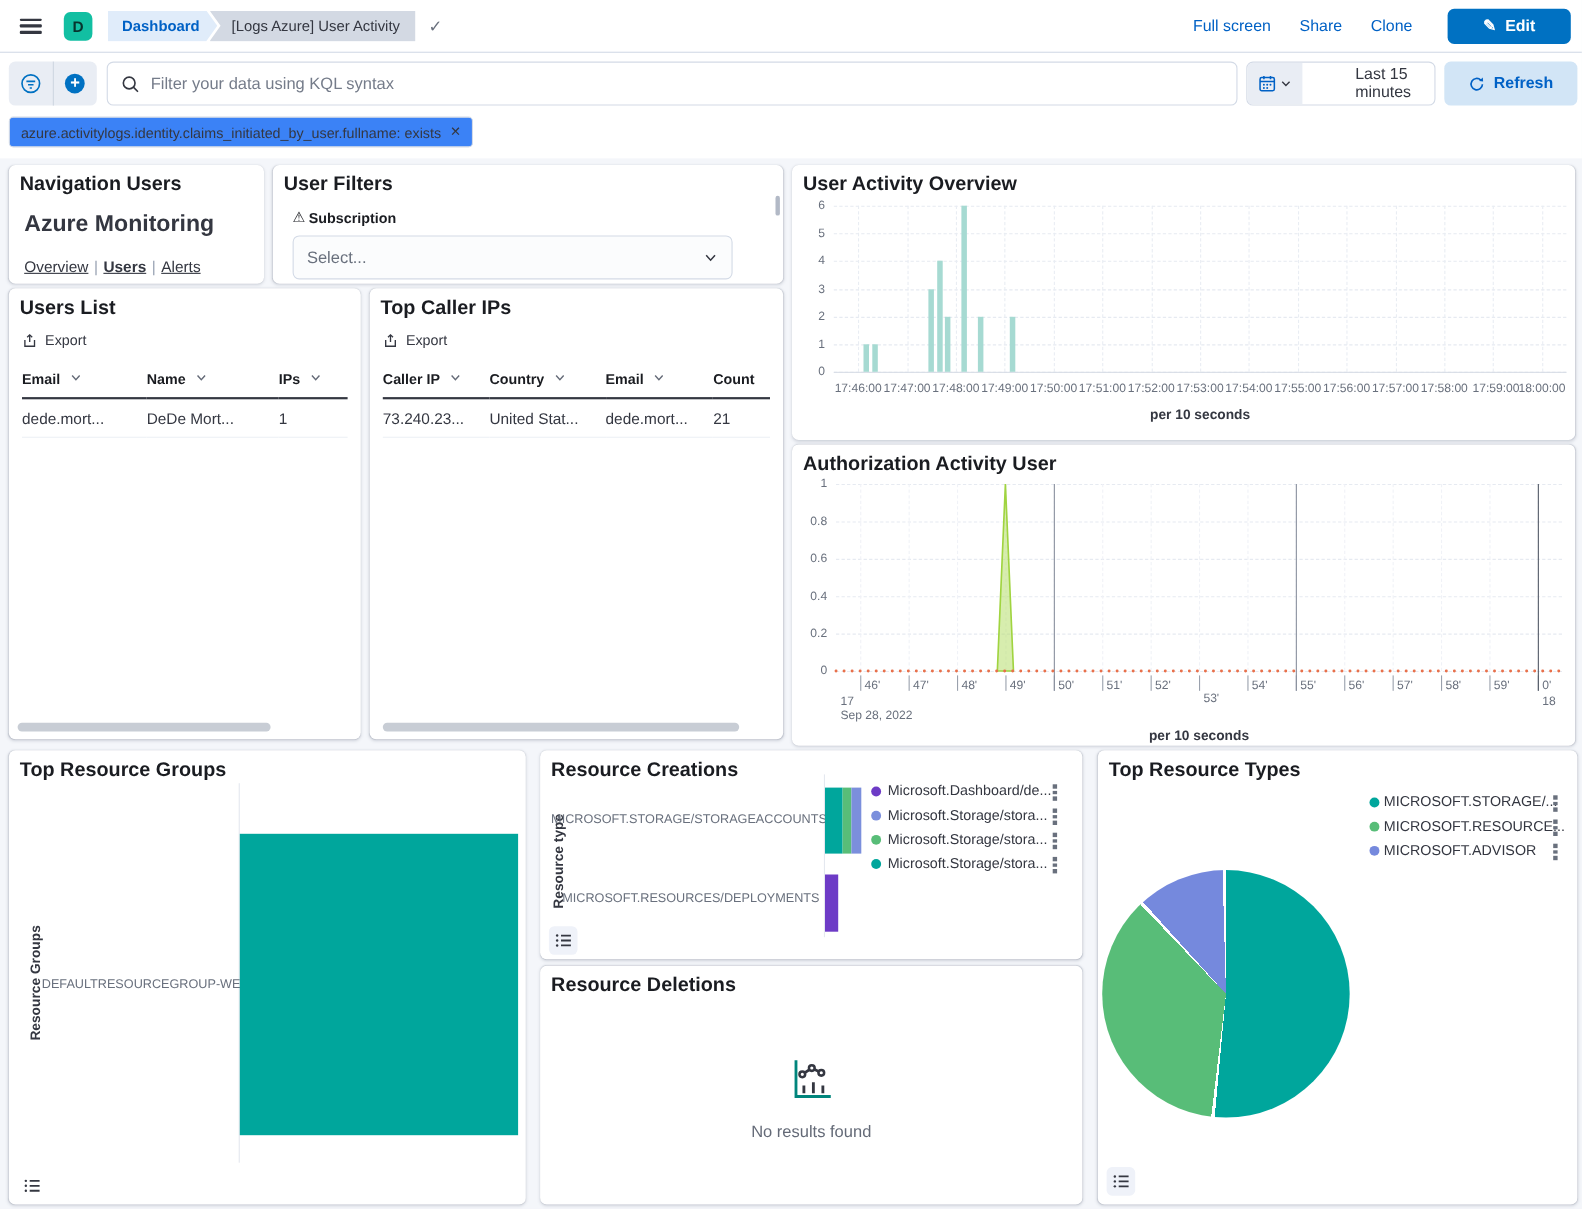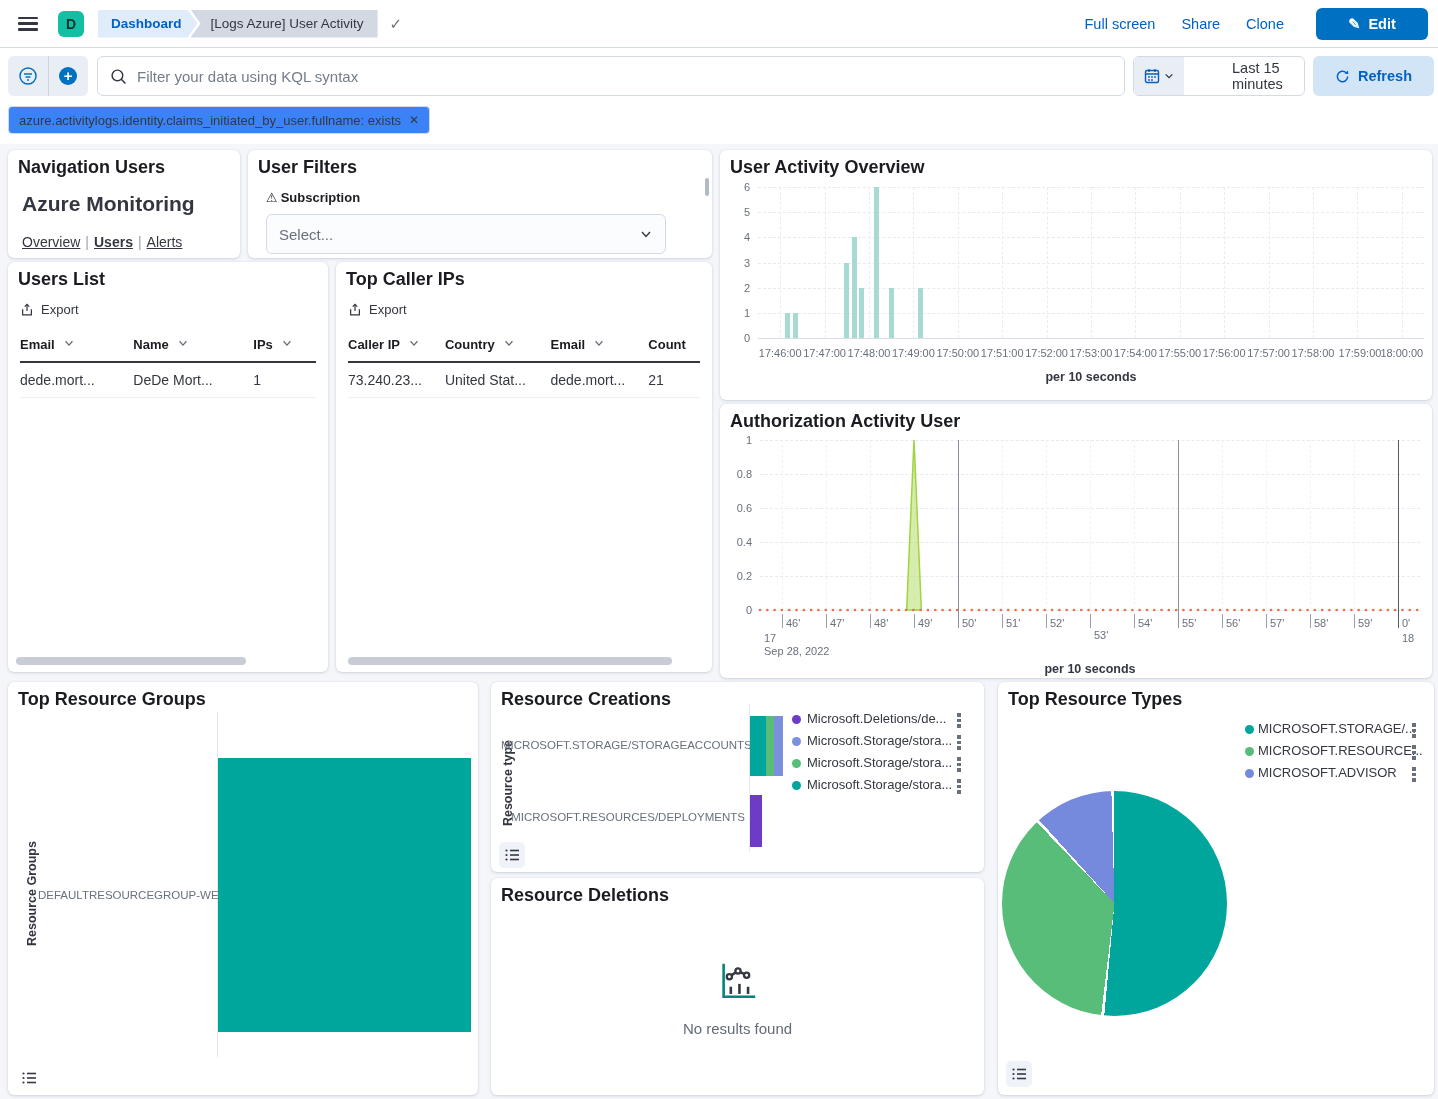--- a/index.html
+++ b/index.html
@@ -450,21 +450,21 @@
   <div class="chart-area" id="chart-rc">
       <div style="position:absolute;left:258px;top:22px;width:1px;height:148px;background:#e4e8ef;"></div>
       <div class="axis-title-y" style="left:-38px;top:94px;width:110px;text-align:center;">Resource type</div>
       <div class="cat-label" style="left:10px;top:57px;width:244px;">MICROSOFT.STORAGE/STORAGEACCOUNTS</div>
       <div style="position:absolute;left:259px;top:34px;width:16px;height:60px;background:#00a69c;"></div>
       <div style="position:absolute;left:275px;top:34px;width:8px;height:60px;background:#58bd78;"></div>
       <div style="position:absolute;left:283px;top:34px;width:8.8px;height:60px;background:#7b8fdc;"></div>
       <div class="cat-label" style="left:10px;top:129px;width:244px;">MICROSOFT.RESOURCES/DEPLOYMENTS</div>
       <div style="position:absolute;left:259px;top:113px;width:12px;height:52px;background:#6d3bc6;"></div>
       <div class="legend-dot" style="left:301px;top:32.5px;background:#6d3bc6;"></div>
-      <div class="legend-text" style="left:316px;top:29px;">Microsoft.Deletions/de...</div>
+      <div class="legend-text" style="left:316px;top:29px;">Microsoft.Dashboard/de...</div>
       <div class="boxes-v" style="left:466px; top:31px;">
         <i></i>
         <i></i>
         <i></i>
       </div>
       <div class="legend-dot" style="left:301px;top:54.5px;background:#7b8fdc;"></div>
       <div class="legend-text" style="left:316px;top:51px;">Microsoft.Storage/stora...</div>
       <div class="boxes-v" style="left:466px; top:53px;">
         <i></i>
         <i></i>

